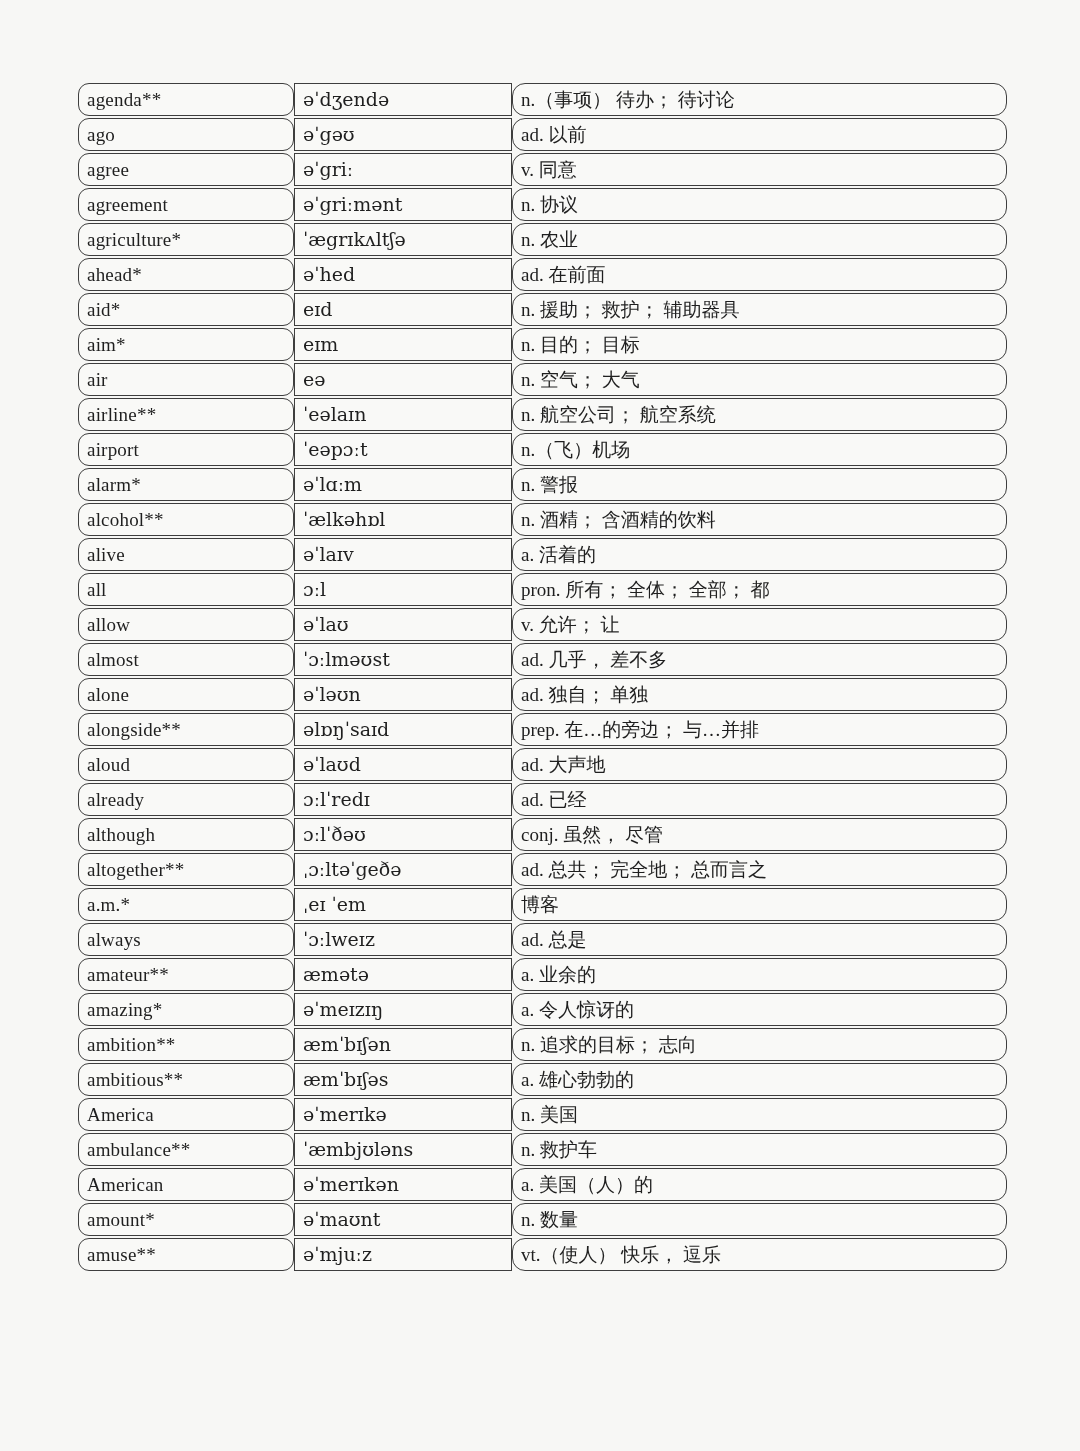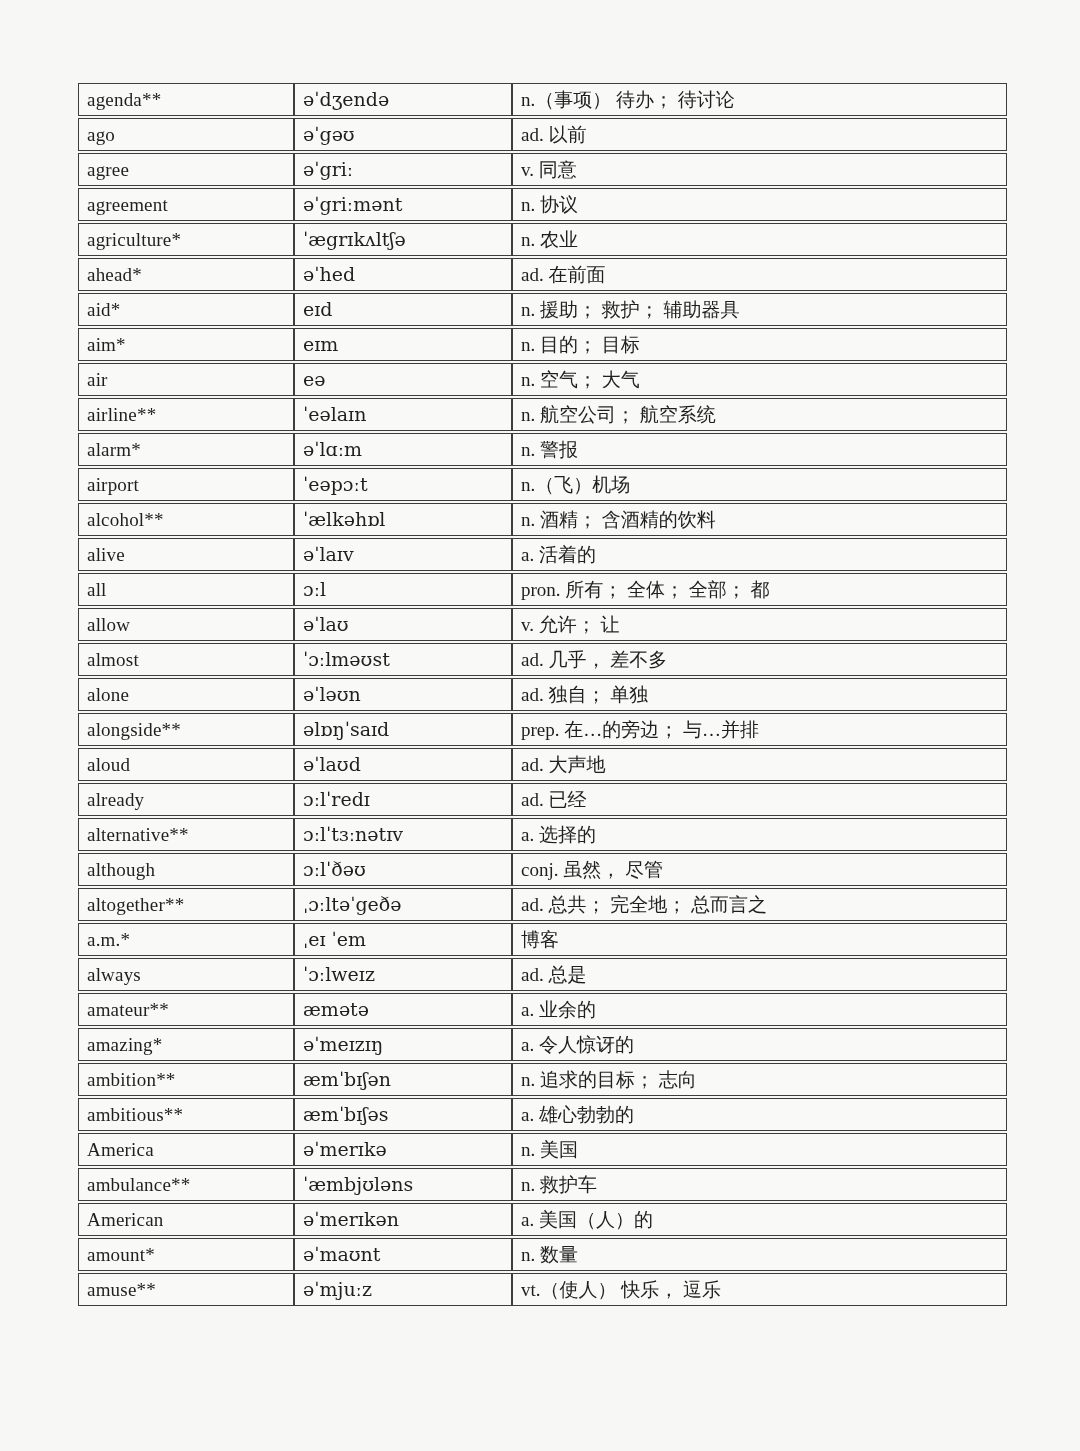--- a/index.html
+++ b/index.html
@@ -34,23 +34,23 @@
     border: 1px solid #3e3e3e;
     height: 31px;
     padding: 0 8px;
     font-size: 19px;
     line-height: 31px;
     vertical-align: middle;
     white-space: nowrap;
     overflow: hidden;
     background: #f9f9f7;
   }
-  td.word { letter-spacing: 0.2px; }
+  td.word { letter-spacing: 0.2px; border-radius: 11px; }
   td.ipa  { font-family: "DejaVu Serif", "Liberation Serif", serif; font-size: 18px; }
-  td.mean { font-size: 19px; }
+  td.mean { font-size: 19px; border-radius: 13px; }
 </style>
 </head>
 <body>
 
 <div class="page">
   <table class="vocab">
     <colgroup>
       <col class="c-word">
       <col class="c-ipa">
       <col class="c-mean">
@@ -100,30 +100,30 @@
           <td class="word">air</td>
           <td class="ipa">eə</td>
           <td class="mean">n. 空气； 大气</td>
         </tr>
         <tr>
           <td class="word">airline**</td>
           <td class="ipa">ˈeəlaɪn</td>
           <td class="mean">n. 航空公司； 航空系统</td>
         </tr>
         <tr>
+          <td class="word">airport</td>
+          <td class="ipa">ˈeəpɔːt</td>
+          <td class="mean">n.（飞）机场</td>
+        </tr>
+        <tr>
           <td class="word">alarm*</td>
           <td class="ipa">əˈlɑːm</td>
           <td class="mean">n. 警报</td>
         </tr>
         <tr>
-          <td class="word">airport</td>
-          <td class="ipa">ˈeəpɔːt</td>
-          <td class="mean">n.（飞）机场</td>
-        </tr>
-        <tr>
           <td class="word">alcohol**</td>
           <td class="ipa">ˈælkəhɒl</td>
           <td class="mean">n. 酒精； 含酒精的饮料</td>
         </tr>
         <tr>
           <td class="word">alive</td>
           <td class="ipa">əˈlaɪv</td>
           <td class="mean">a. 活着的</td>
         </tr>
         <tr>
@@ -153,25 +153,20 @@
         </tr>
         <tr>
           <td class="word">aloud</td>
           <td class="ipa">əˈlaʊd</td>
           <td class="mean">ad. 大声地</td>
         </tr>
         <tr>
           <td class="word">already</td>
           <td class="ipa">ɔːlˈredɪ</td>
           <td class="mean">ad. 已经</td>
-        </tr>
-        <tr>
-          <td class="word">alternative**</td>
-          <td class="ipa">ɔːlˈtɜːnətɪv</td>
-          <td class="mean">a. 选择的</td>
         </tr>
         <tr>
           <td class="word">although</td>
           <td class="ipa">ɔːlˈðəʊ</td>
           <td class="mean">conj. 虽然， 尽管</td>
         </tr>
         <tr>
           <td class="word">altogether**</td>
           <td class="ipa">ˌɔːltəˈgeðə</td>
           <td class="mean">ad. 总共； 完全地； 总而言之</td>

